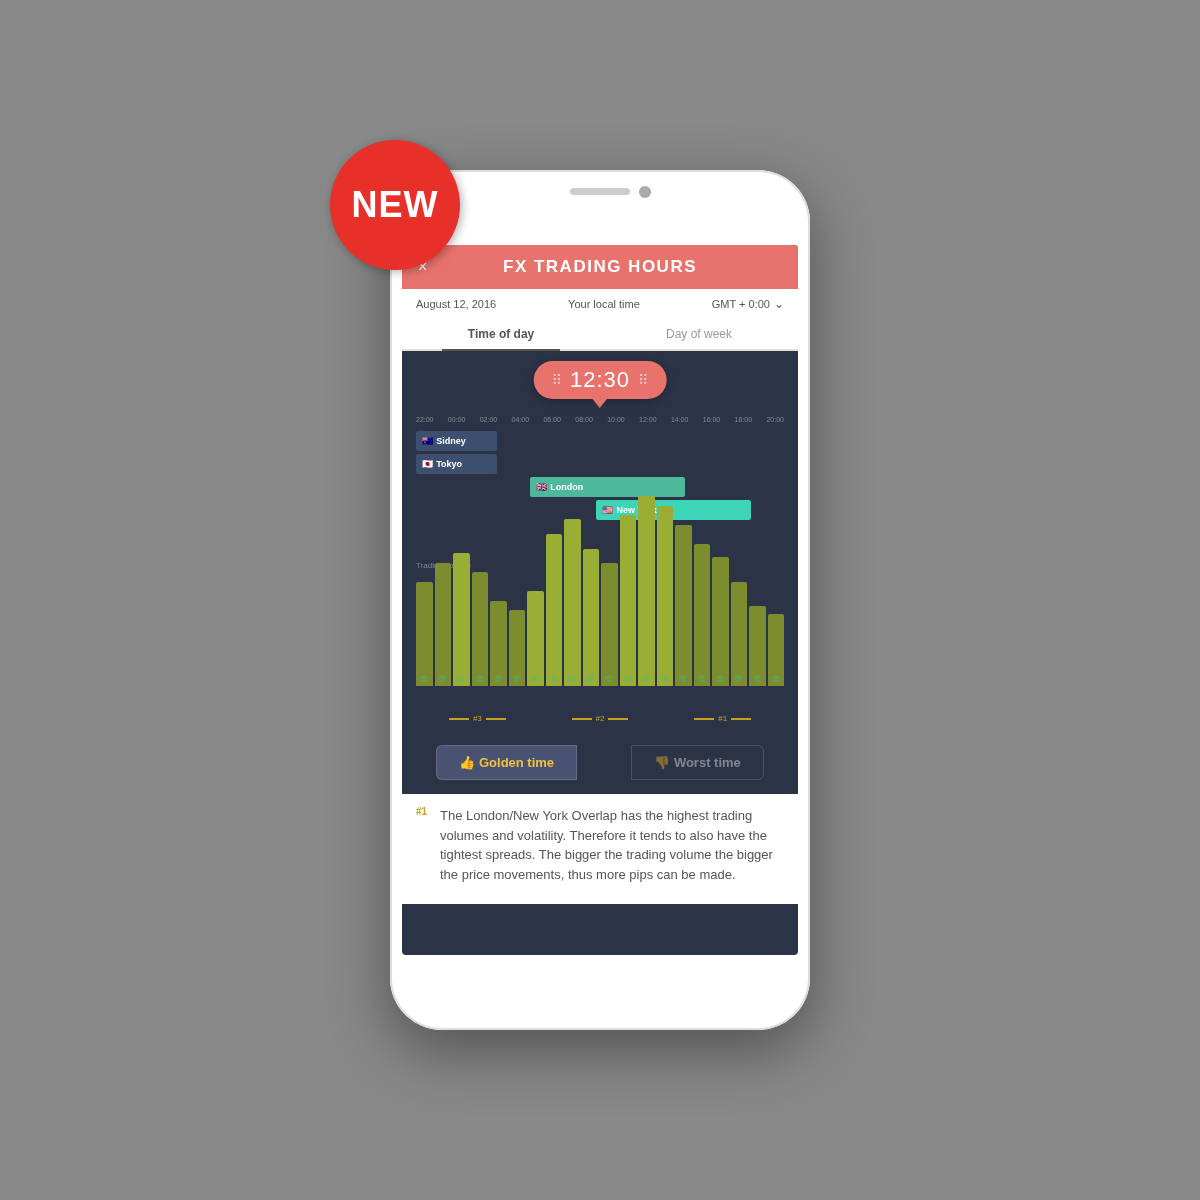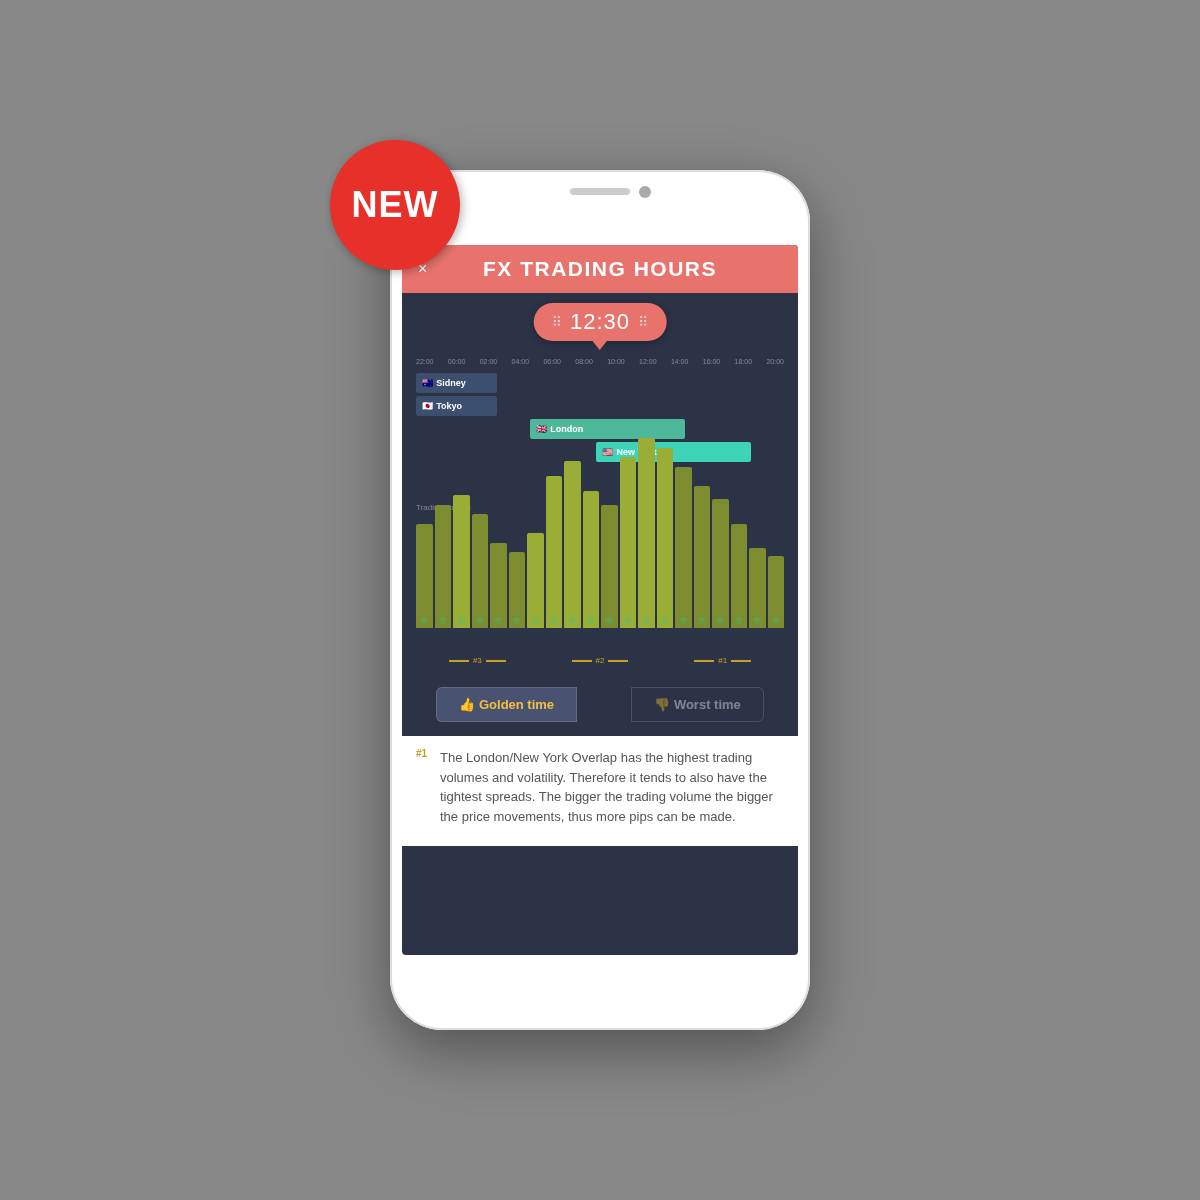--- a/index.html
+++ b/index.html
@@ -95,21 +95,21 @@
       position: relative;
     }
     .app-header-close {
       position: absolute;
       left: 16px;
       color: white;
       font-size: 16px;
     }
     .app-header-title {
       color: white;
-      font-size: 21px;
+      font-size: 17px;
       font-weight: 700;
       letter-spacing: 1.5px;
     }
 
     
     .date-row {
       background: #fff;
       padding: 8px 14px;
       display: flex;
       align-items: center;
@@ -417,21 +417,37 @@
     <div class="phone-camera"></div>
     <div class="phone-speaker"></div>
 
     <div class="phone-screen">
 
       <div class="app-header">
         <span class="app-header-close">×</span>
         <span class="app-header-title">FX TRADING HOURS</span>
       </div>
 
-
+      <div class="date-row">
+        <span class="date-text">August 12, 2016</span>
+        <span class="local-time-text">Your local time</span>
+        <div class="gmt-row">
+          <span class="gmt-text">GMT + 0:00</span>
+          <span class="chevron-icon">⌄</span>
+        </div>
+      </div>
+
+      <div class="tab-row">
+        <div class="tab-item active">
+          <span>Time of day</span>
+        </div>
+        <div class="tab-item">
+          <span>Day of week</span>
+        </div>
+      </div>
 
       <div class="chart-container">
 
         <div class="time-slider">
           <div class="time-pill">
             <span class="drag-handle">⠿</span>
             <span class="time-display">12:30</span>
             <span class="drag-handle">⠿</span>
           </div>
           <div class="time-arrow"></div>

